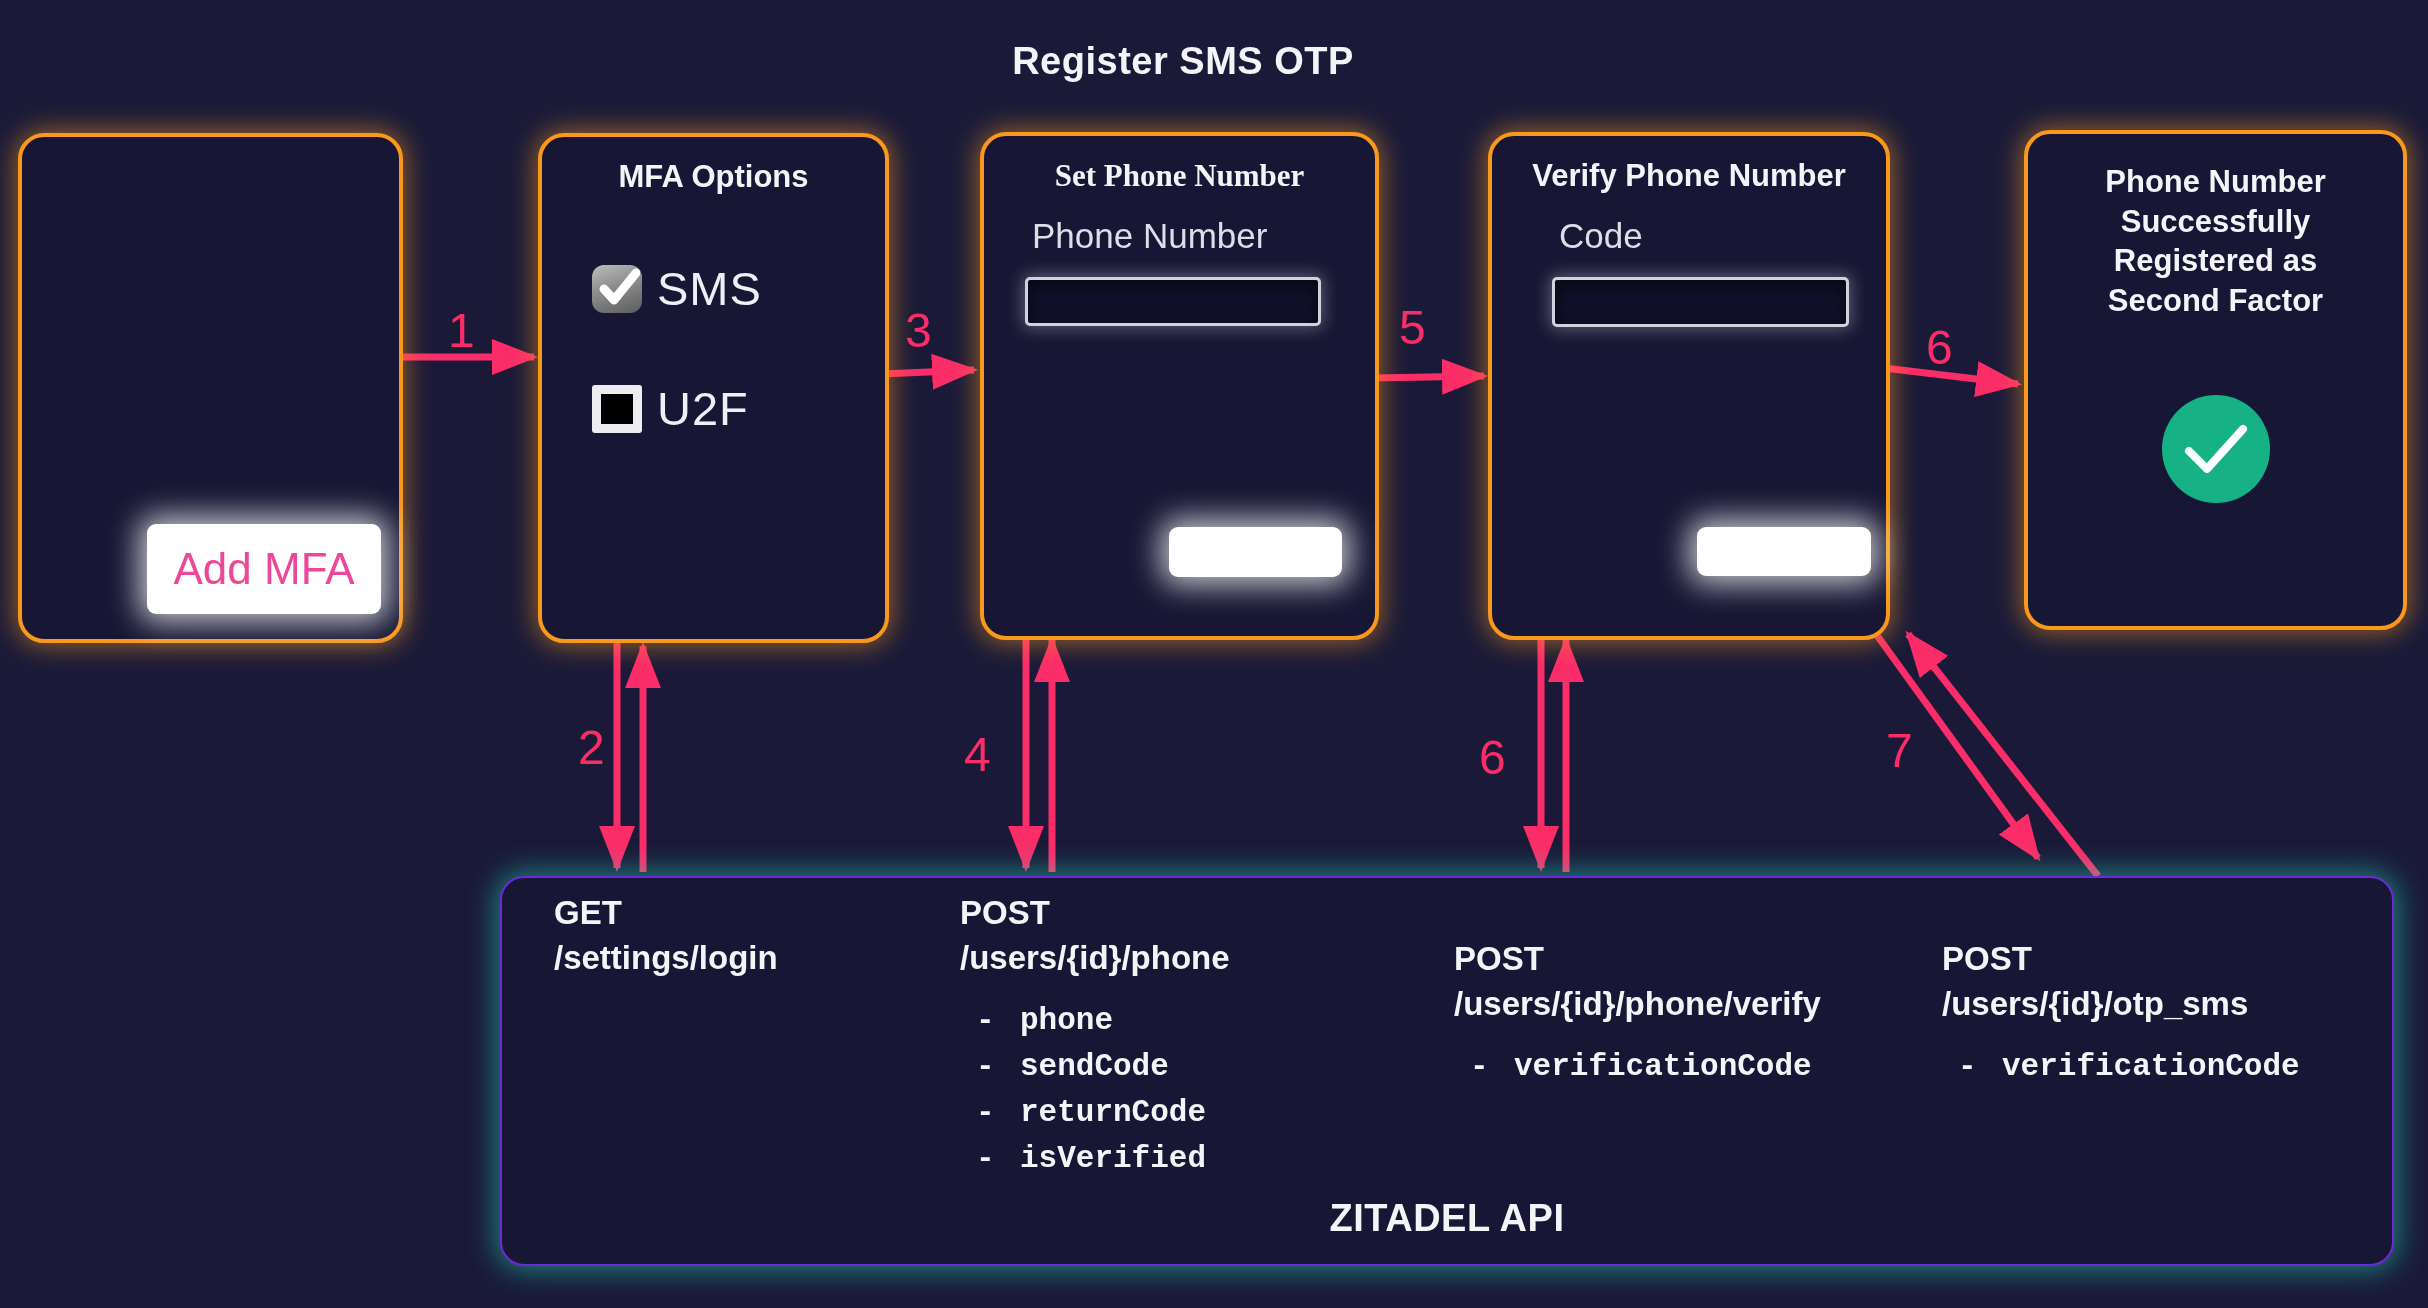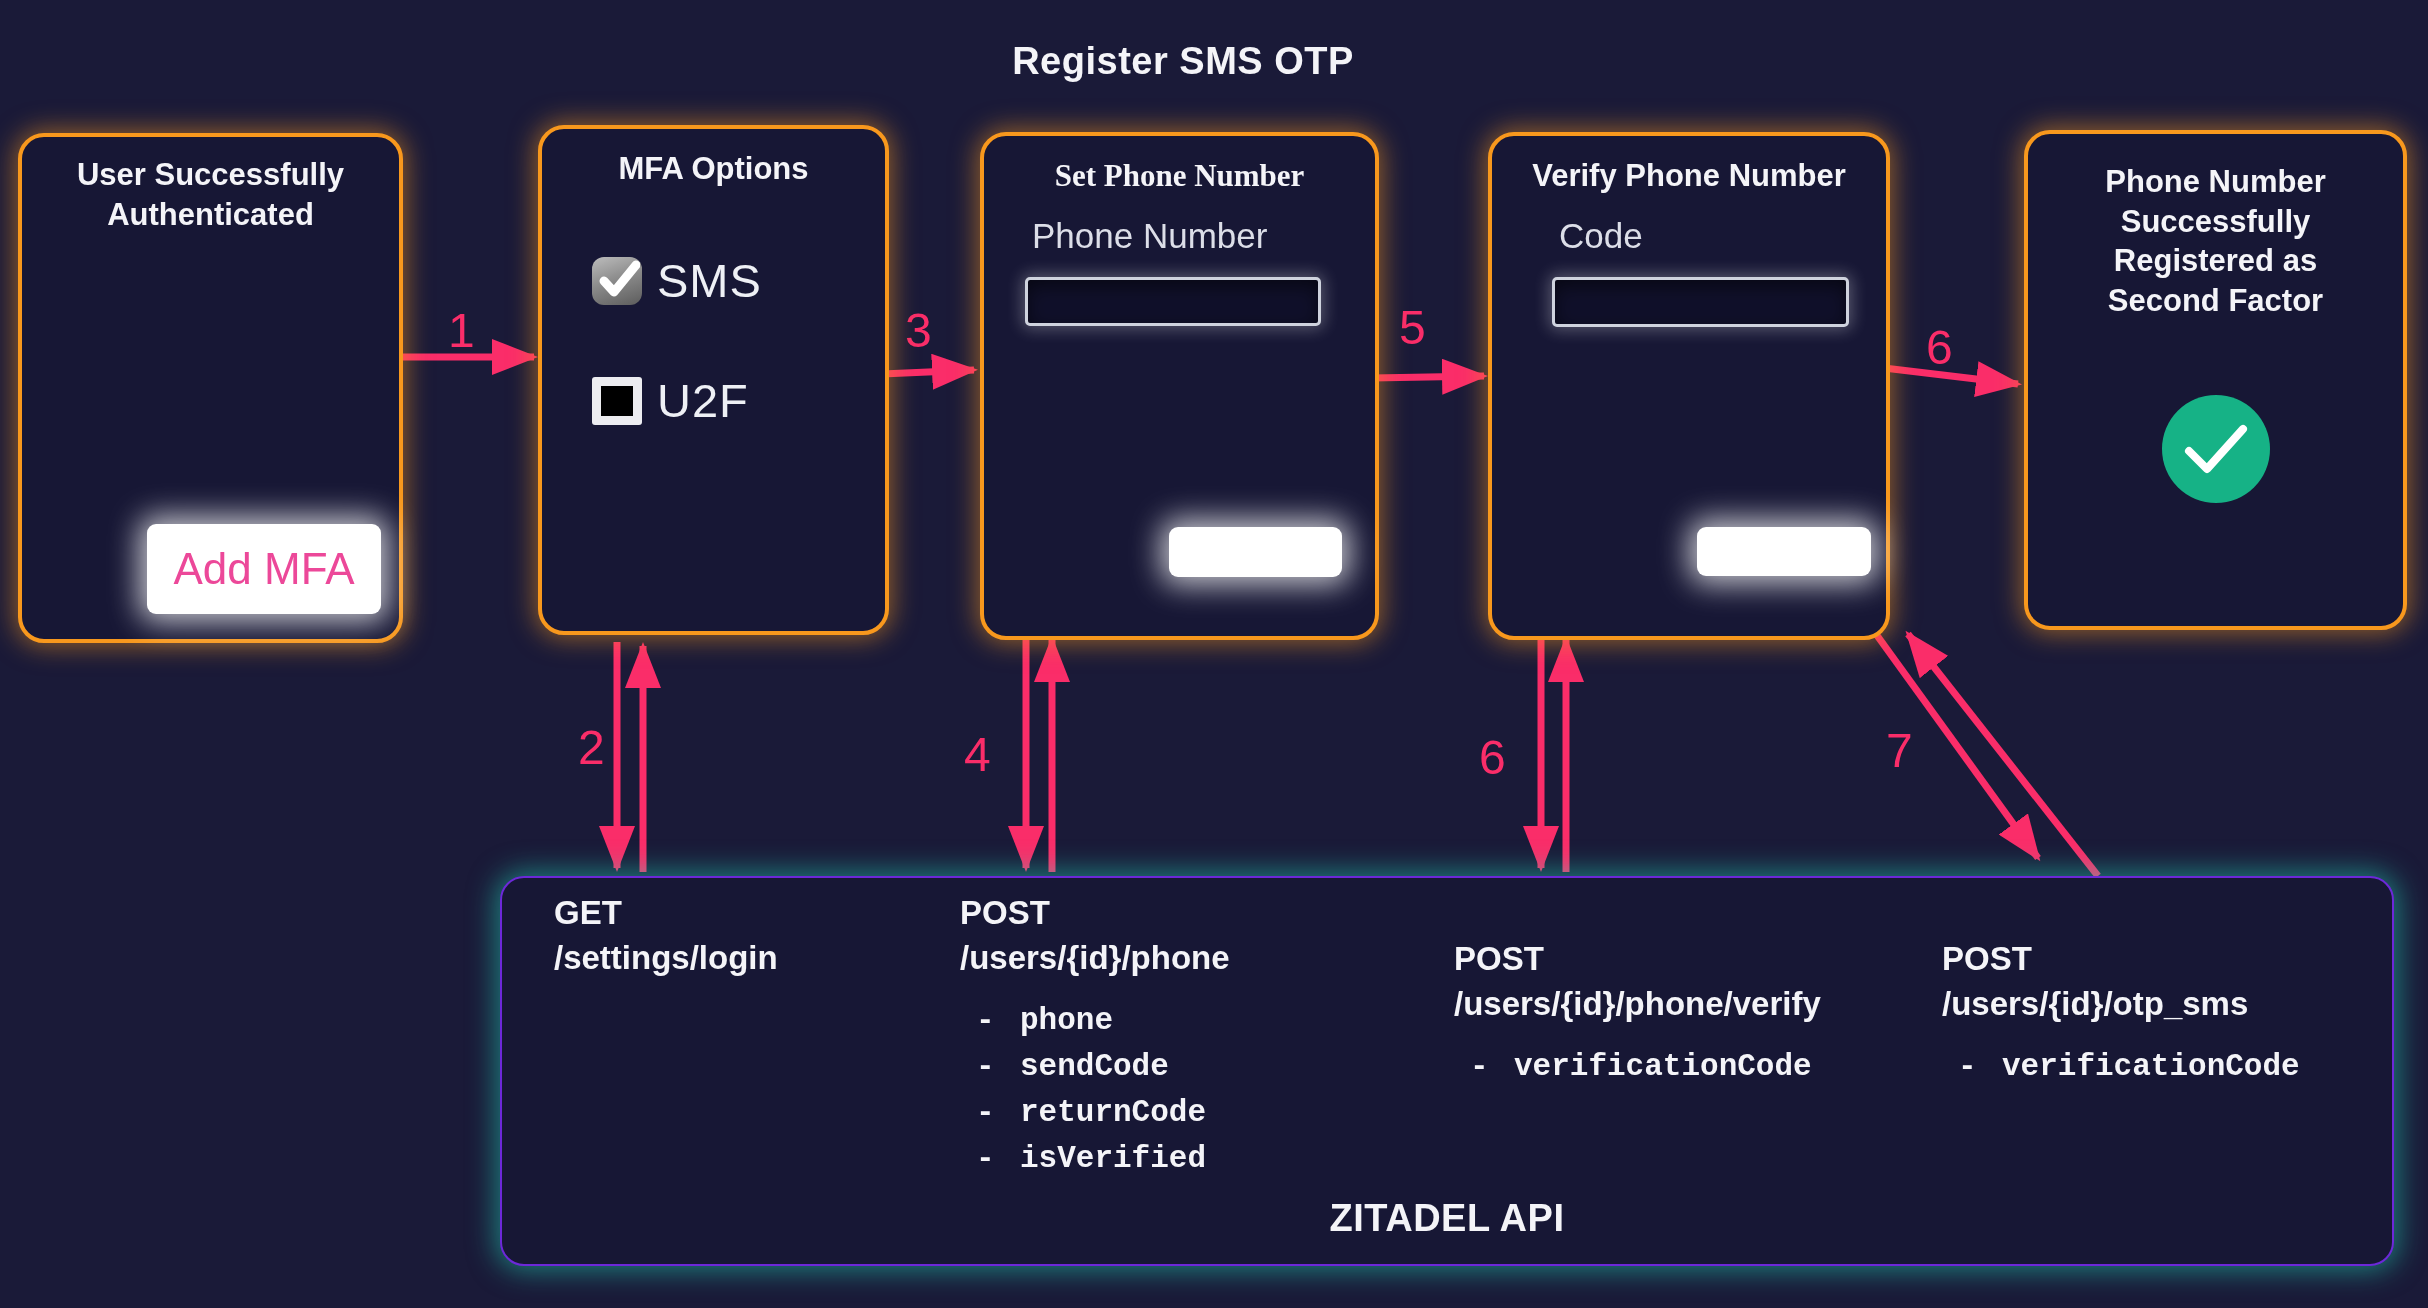--- a/index.html
+++ b/index.html
@@ -131,25 +131,24 @@
   <div class="step-num" style="left:448px;top:303px;">1</div>
   <div class="step-num" style="left:578px;top:720px;">2</div>
   <div class="step-num" style="left:905px;top:303px;">3</div>
   <div class="step-num" style="left:964px;top:727px;">4</div>
   <div class="step-num" style="left:1399px;top:300px;">5</div>
   <div class="step-num" style="left:1479px;top:730px;">6</div>
   <div class="step-num" style="left:1926px;top:320px;">6</div>
   <div class="step-num" style="left:1886px;top:723px;">7</div>
 
   <div class="card" style="left:18px;top:133px;width:377px;height:502px;">
-    <div class="card-title" style="top:18px;">User Successfully Authenticated</div>
     <button class="white-btn" style="left:125px;top:387px;width:234px;height:90px;">Add MFA</button>
   </div>
 
-  <div class="card" style="left:538px;top:125px;width:343px;height:502px;">
+  <div class="card" style="left:538px;top:133px;width:343px;height:502px;">
     <div class="card-title" style="top:20px;">MFA Options</div>
 
     <div class="opt-row" style="left:50px;top:124px;">
       <div class="checkbox checked">
         <svg width="44" height="42" viewBox="0 0 44 42">
           <path d="M8 22 L18 33 L40 6" fill="none" stroke="#ffffff" stroke-width="9" stroke-linecap="round" stroke-linejoin="round"></path>
         </svg>
       </div>
       <div class="opt-label">SMS</div>
     </div>

